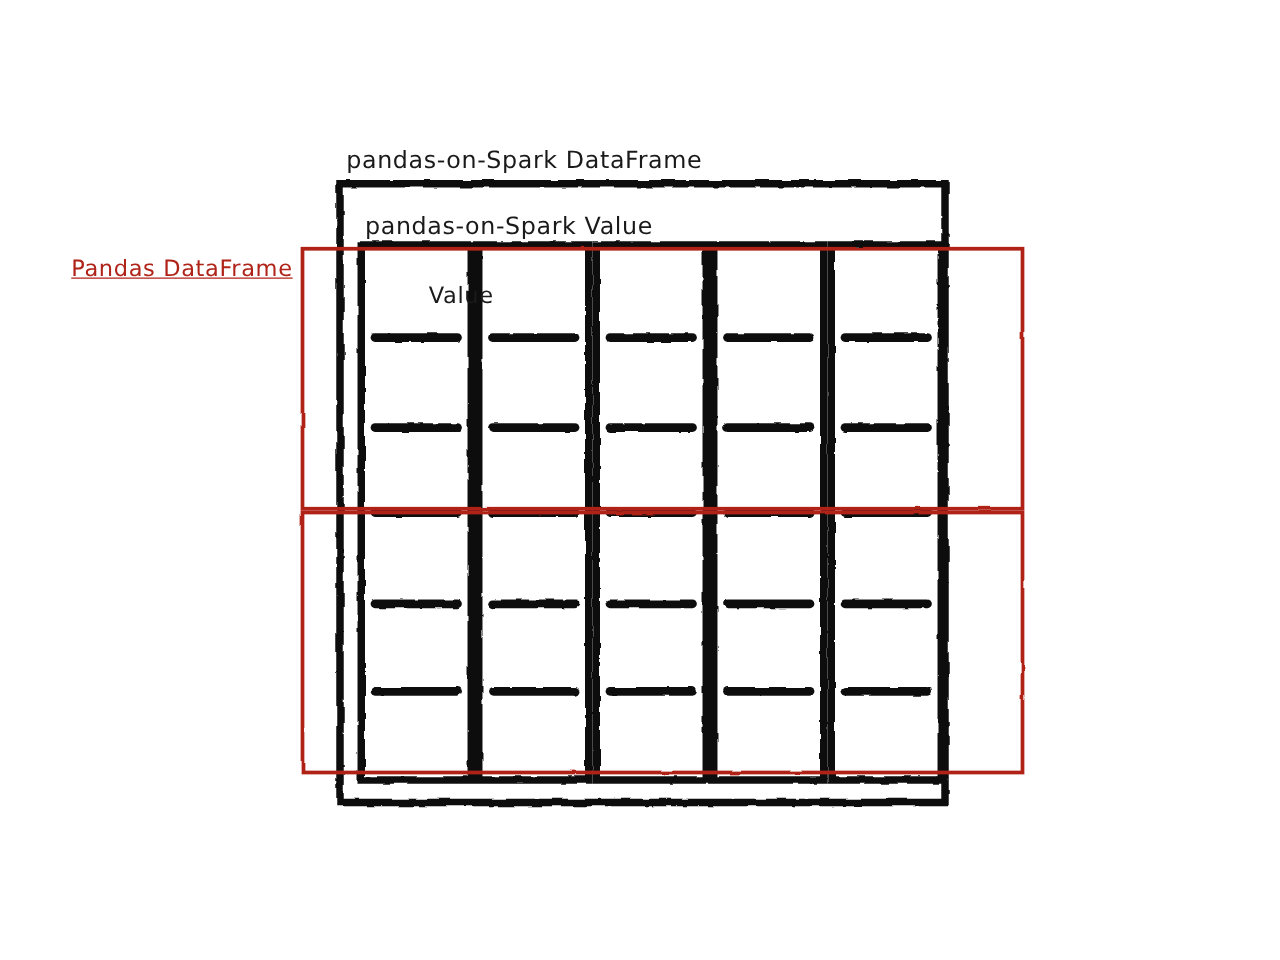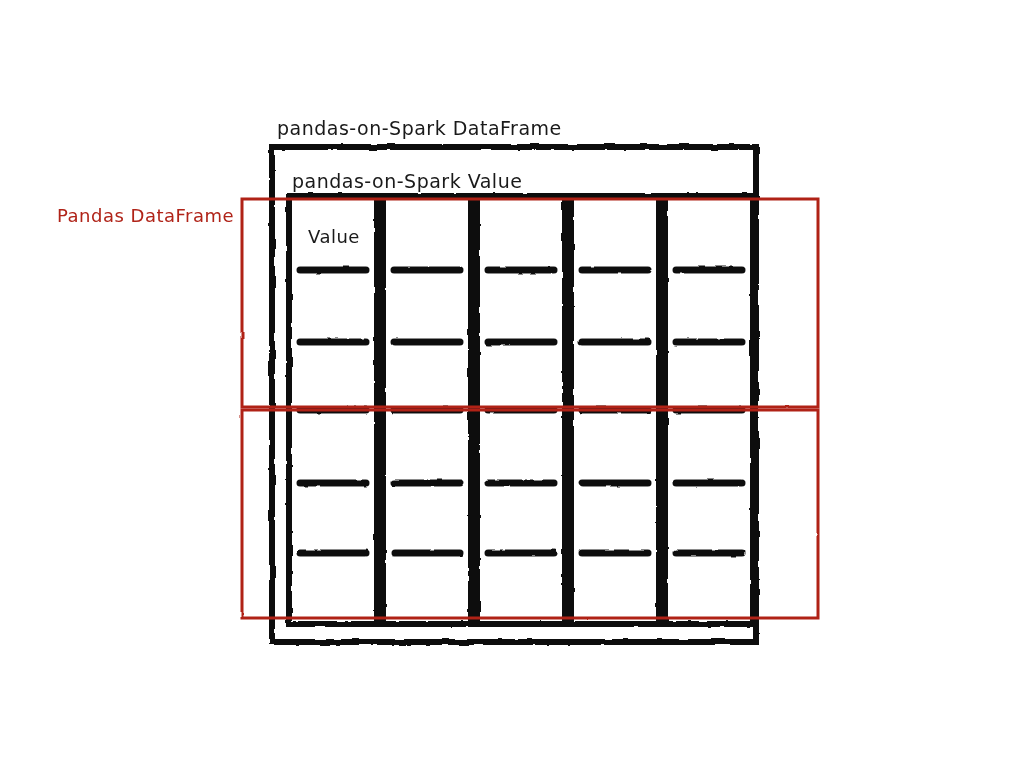--- a/index.html
+++ b/index.html
@@ -30,24 +30,26 @@
     font-family: "DejaVu Sans", sans-serif;
     letter-spacing: 0.5px;
   }
   .label-dark {
     color: #1a1a1a;
     font-size: 19px;
   }
   .label-red {
     color: #b02318;
     font-size: 18px;
+    text-decoration: underline;
   }
   .label-cell {
     color: #1a1a1a;
     font-size: 18px;
+    margin-left: 35px;
   }
 
   #lbl-df-title   { left: 277px; top: 117px; }
   #lbl-series     { left: 292px; top: 170px; }
   #lbl-value      { left: 308px; top: 226px; }
   #lbl-pandas-df  { left: 57px;  top: 205px; }
 </style>
 </head>
 <body>
 

